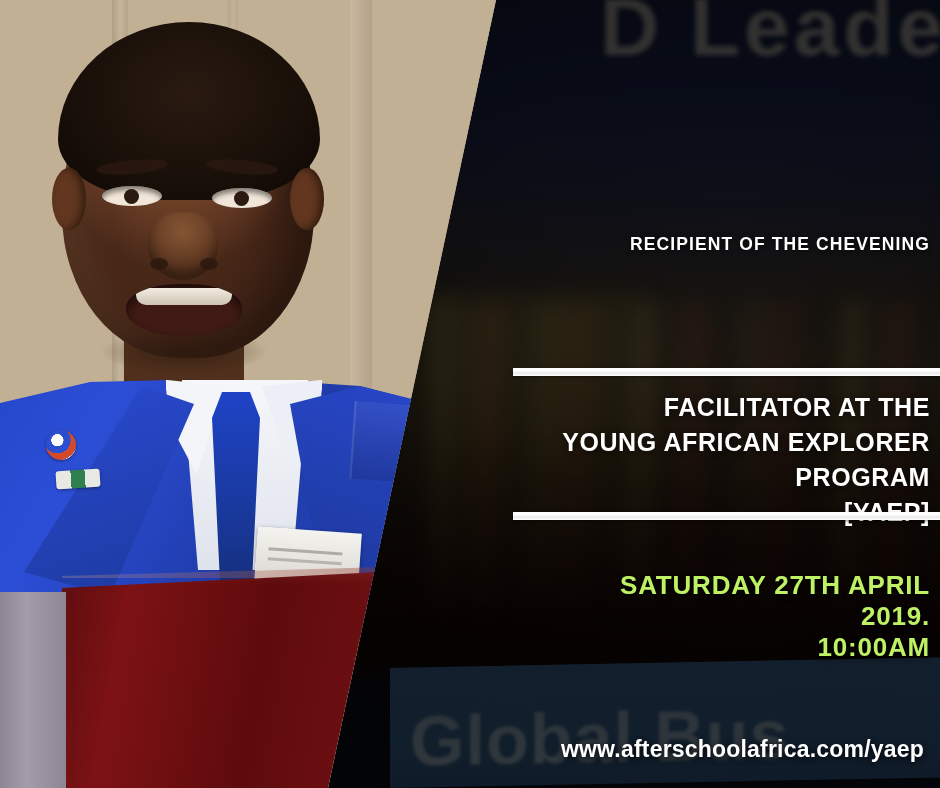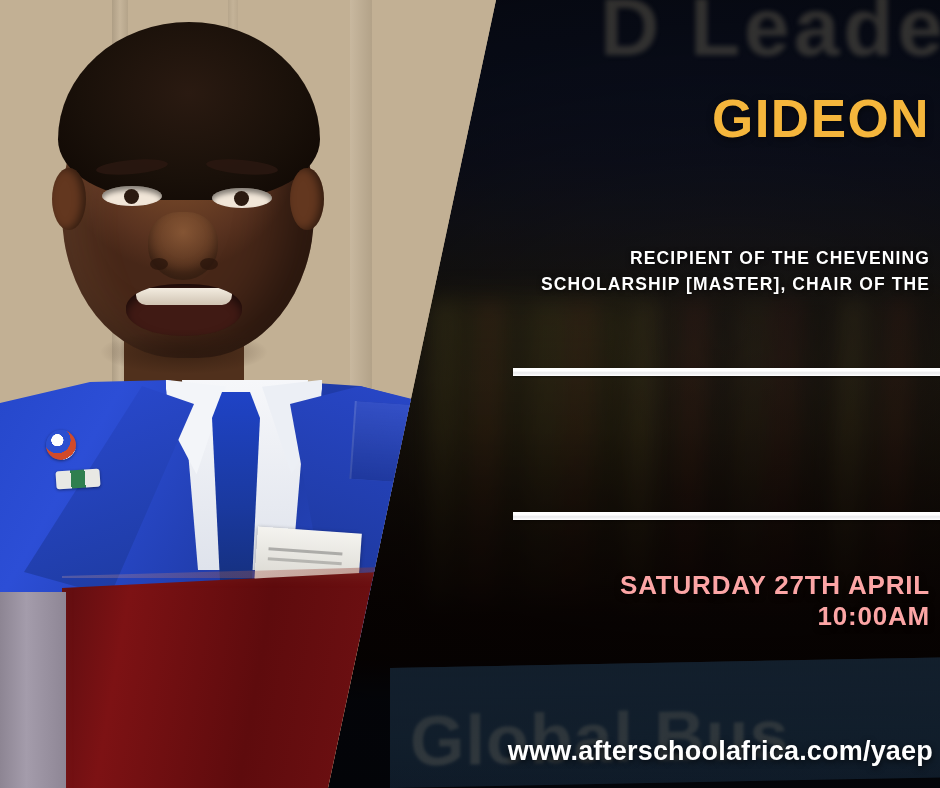--- a/index.html
+++ b/index.html
@@ -300,21 +300,20 @@
     position:absolute;
     right:10px; top:232px; width:478px;
     text-align:right;
     color:#ffffff;
     font-size:17.5px;
     line-height:25.5px;
     font-weight:700;
     letter-spacing:1.1px;
     text-transform:uppercase;
     text-shadow:0 1px 5px rgba(0,0,0,.75);
-    margin-top:14px;
   }
   .rule{
     position:absolute;
     left:58px; right:-6px; height:8px;
     background:linear-gradient(180deg,#ffffff 0%, #ffffff 35%, #e9e9ec 60%, #ffffff 100%);
     box-shadow:0 1px 3px rgba(0,0,0,.45);
   }
   .rule.top{ top:368px; }
   .rule.bottom{ top:512px; }
 
@@ -327,34 +326,34 @@
     line-height:35px;
     font-weight:700;
     letter-spacing:.6px;
     text-transform:uppercase;
     text-shadow:0 2px 6px rgba(0,0,0,.6);
   }
   .when{
     position:absolute;
     right:10px; top:570px; width:470px;
     text-align:right;
-    color:#fca5a5;
+    color:#bef264;
     font-size:26px;
     line-height:31px;
     font-weight:700;
     letter-spacing:.8px;
     text-transform:uppercase;
     text-shadow:0 2px 6px rgba(0,0,0,.7);
   }
   .url{
     position:absolute;
-    right:7px; top:736px; width:470px;
+    right:16px; top:736px; width:470px;
     text-align:right;
     color:#ffffff;
-    font-size:27px;
+    font-size:23px;
     font-weight:700;
     letter-spacing:.2px;
     text-shadow:0 2px 6px rgba(0,0,0,.8);
   }
 </style>
 </head>
 <body>
 
 <div id="flyer">
 
@@ -409,34 +408,38 @@
     <div class="badge-card"></div>
 
     <div class="podium-top-edge"></div>
     <div class="podium"></div>
     <div class="podium-left"></div>
   </div>
 
   <div class="content">
 
     <div class="name">
-      <div>GIDEON</div>
     </div>
 
     <div class="bio">
       <div>RECIPIENT OF THE CHEVENING</div>
-      <div>SCHOLARSHIP [MASTER], CHAIR OF THE</div>
     </div>
 
     <div class="rule top"></div>
 
+    <div class="role">
+      <div>FACILITATOR AT THE</div>
+      <div>YOUNG AFRICAN EXPLORER PROGRAM</div>
+      <div>[YAEP]</div>
+    </div>
 
     <div class="rule bottom"></div>
 
     <div class="when">
       <div>SATURDAY 27TH APRIL</div>
+      <div>2019.</div>
       <div>10:00AM</div>
     </div>
 
     <div class="url">www.afterschoolafrica.com/yaep</div>
 
   </div>
 </div>
 
 </body></html>

